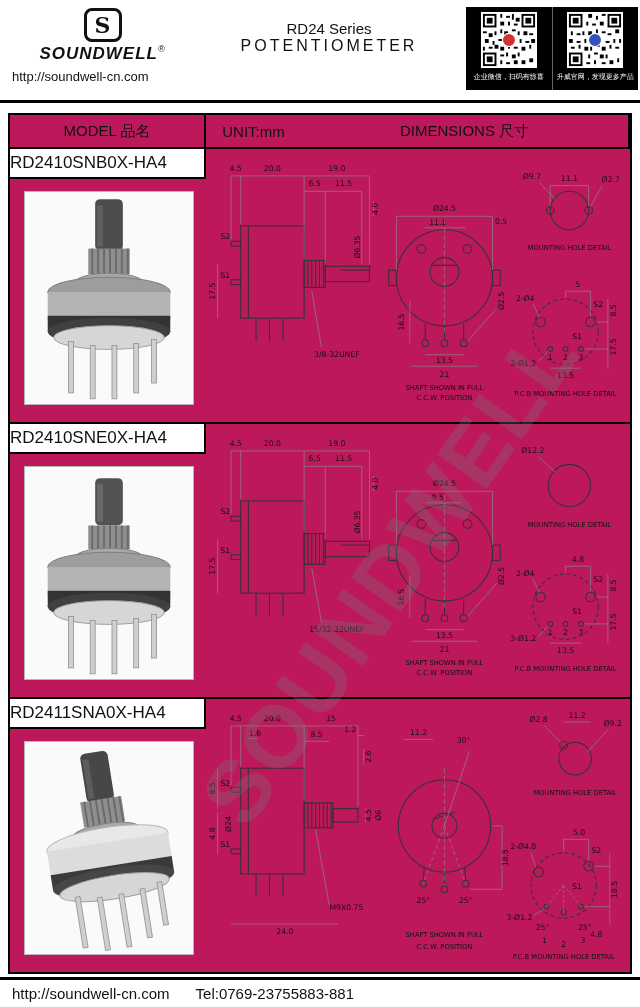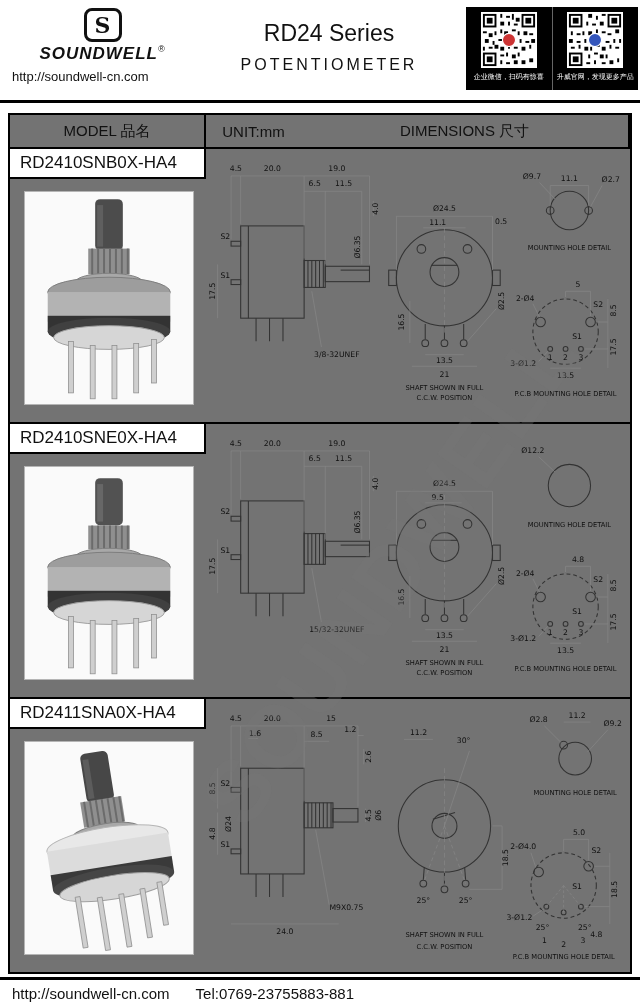--- a/index.html
+++ b/index.html
@@ -15,45 +15,45 @@
   .logo-block { position:absolute; left:10px; top:8px; width:185px; text-align:center; }
   .logo-mark {
     width:38px; height:34px; margin:0 auto 2px; border:3px solid #111; border-radius:8px;
     font-weight:bold; font-size:22px; line-height:29px; text-align:center;
     font-family:"DejaVu Serif", serif;
   }
   .logo-name { font-size:17px; font-weight:bold; letter-spacing:1px;font-style:italic; }
   .logo-name .reg { font-size:9px; vertical-align:top; font-weight:normal; }
   .logo-url { font-size:13px; margin-top:5px; text-align:left; padding-left:2px; }
   .title-block { position:absolute; left:200px; right:182px; top:20px; text-align:center; }
-  .series-title { font-size:23px; }
-  .series-subtitle { font-size:16px; letter-spacing:3px; margin-top:9px; }
+  .series-title { font-size:15px; }
+  .series-subtitle { font-size:16px; letter-spacing:3px; }
   .qr-panel { position:absolute; right:2px; top:7px; width:172px; height:83px; background:#000; display:flex; }
   .qr-item { flex:1; display:flex; flex-direction:column; align-items:center; padding-top:5px; }
   .qr-item + .qr-item { border-left:1px solid #666; }
   .qr-svg { width:56px; height:56px; display:block; }
   .qr-caption { color:#fff; font-size:7px; margin-top:4px; white-space:nowrap; }
   .header-rule { position:absolute; top:100px; left:0; width:100%; height:3px; background:#000; }
 
   
   .spec-table {
     position:absolute; top:113px; left:8px; width:624px; bottom:33px;
-    border:2.5px solid #000; display:flex; flex-direction:column; background:#737373;
+    border:2.5px solid #000; display:flex; flex-direction:column; background:#be185d;
   }
   .thead { display:flex; height:34px; border-bottom:2.5px solid #000; font-size:15px; flex:none; }
   .th { display:flex; align-items:center; justify-content:center; }
   .th-model { width:196px; border-right:2px solid #000; }
   .th-dims { flex:1; border-right:2px solid #000; }
   .th-unit { width:95px; }
   .row { position:relative; flex:1; border-bottom:2.5px solid #000; overflow:hidden; }
   .row:last-child { border-bottom:none; }
   .model-title {
     position:absolute; top:0; left:0; width:196px; height:30px;
     border-right:2px solid #000; border-bottom:2px solid #000;
-    display:flex; align-items:center; padding-left:10px; font-size:17px; background:#fff; z-index:2;
+    display:flex; align-items:center; padding-left:0; font-size:17px; background:#fff; z-index:2;
   }
   .photo { position:absolute; left:14px; top:42px; width:170px; height:214px; border:1px solid #b5b5b5; background:#fafafa; }
   .photo svg { width:100%; height:100%; display:block; }
   .drawing { position:absolute; left:198px; top:1px; right:1px; bottom:1px; }
   .drawing svg { width:100%; height:100%; display:block; }
 
   
   .dwg { stroke:#333; fill:none; stroke-width:1.1; }
   .dim { stroke:#888; fill:none; stroke-width:0.7; }
   .txt { font:8px "DejaVu Sans", sans-serif; fill:#111; text-anchor:middle; }

